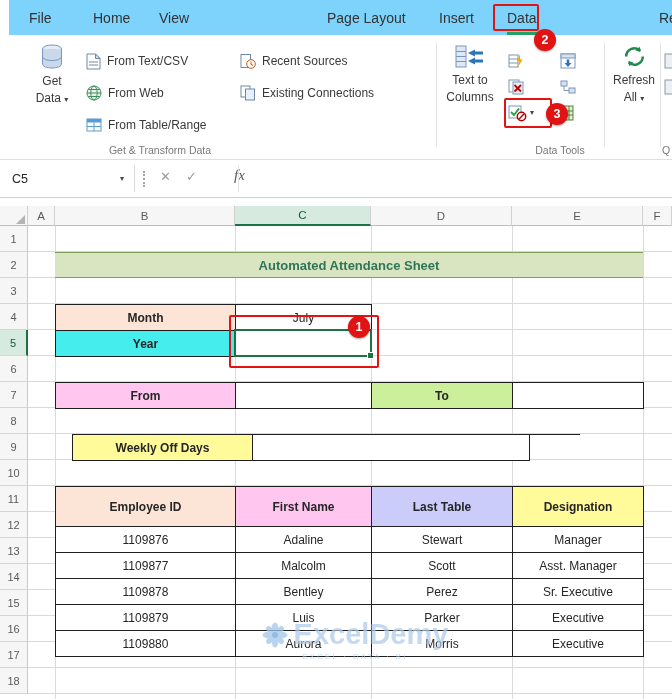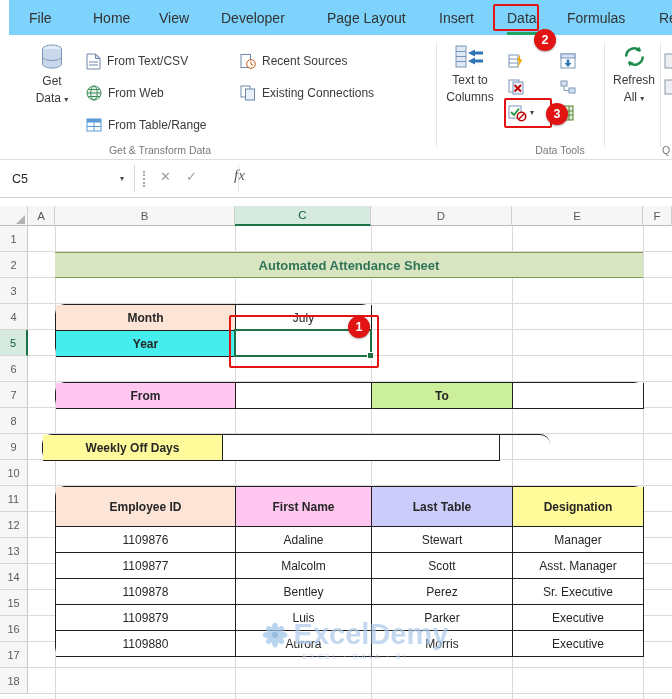--- a/index.html
+++ b/index.html
@@ -40,21 +40,21 @@
   .col-headers{position:absolute;left:0;top:0;height:20px;width:100%;display:flex;background:#F6F6F6;border-bottom:1px solid #BDBDBD;}
   .ch{height:20px;border-right:1px solid #D0D0D0;display:flex;align-items:center;justify-content:center;font-size:11.5px;color:#5A5A5A;flex:none;}
   .ch.active{background:#D7EADF;color:#115C38;border-bottom:2px solid #1E7145;}
   .corner{width:28px;position:relative;}
   .tri{position:absolute;right:2px;bottom:2px;width:0;height:0;border-bottom:9px solid #B3B3B3;border-left:9px solid transparent;}
   .grid-body{position:absolute;left:0;top:20px;width:100%;height:473px;background-image:repeating-linear-gradient(to bottom,transparent 0 25px,#DADADA 25px 26px);}
   .vline{position:absolute;top:0;bottom:0;width:1px;background:#DADADA;}
   .row-headers{position:absolute;left:0;top:0;width:28px;z-index:2;}
   .rh{width:28px;height:26px;background:#F6F6F6;border-right:1px solid #C9C9C9;border-bottom:1px solid #D6D6D6;display:flex;align-items:center;justify-content:center;font-size:11px;color:#5A5A5A;}
   .rh.active{background:#D7EADF;color:#115C38;border-right:2px solid #1E7145;}
-  .block{position:absolute;display:flex;flex-wrap:wrap;border-top:1px solid #1F1F1F;border-left:1px solid #1F1F1F;z-index:3;border-radius:10px;}
+  .block{position:absolute;display:flex;flex-wrap:wrap;border-top:1px solid #1F1F1F;border-left:1px solid #1F1F1F;z-index:3;}
   .cell{display:flex;align-items:center;justify-content:center;border-right:1px solid #1F1F1F;border-bottom:1px solid #1F1F1F;background:#fff;font-size:12px;text-align:center;}
   .b{font-weight:bold;}
   .w-b{width:180px}.w-c{width:136px}.w-d{width:141px}.w-e{width:131px}.w-cd{width:277px}
   .h1{height:26px}.h2{height:40px}
   .bg-peach{background:#FCE4D6}.bg-cyan{background:#45EDED}.bg-pink{background:#FFC7F0}
   .bg-green{background:#CBEF9B}.bg-yellow{background:#FFFA9A}.bg-lav{background:#CBCCFA}
   .title-bar{position:absolute;left:55px;top:26px;width:588px;height:26px;background:#D9E5C1;border-top:1.5px solid #7F9F57;border-bottom:1.5px solid #7F9F57;display:flex;align-items:center;justify-content:center;font-weight:bold;font-size:13px;color:#2F7558;z-index:3;}
   .selection{position:absolute;left:234px;top:103px;width:138px;height:28px;border:2px solid #1E7145;z-index:6;}
   .fill-handle{position:absolute;right:-4px;bottom:-4px;width:7px;height:7px;background:#1E7145;border:1px solid #fff;}
   .watermark{position:absolute;left:240px;top:392px;width:230px;display:flex;flex-direction:column;align-items:center;z-index:5;opacity:.72;pointer-events:none;}
@@ -64,28 +64,26 @@
 </style>
 </head>
 <body>
 
 <div class="app">
 
   <nav class="menubar">
     <div class="menu-item" style="left:20px">File</div>
     <div class="menu-item" style="left:84px">Home</div>
     <div class="menu-item" style="left:150px">View</div>
-    <div class="menu-item" style="left:212px">Developer</div>
     <div class="menu-item" style="left:318px">Page Layout</div>
     <div class="menu-item" style="left:430px">Insert</div>
     <div class="menu-item" style="left:498px">
       <span>Data</span>
       <span class="tab-underline"></span>
     </div>
-    <div class="menu-item" style="left:558px">Formulas</div>
     <div class="menu-item" style="left:650px">Re</div>
   </nav>
 
   <section class="ribbon">
 
     <div class="big-btn" style="left:24px;width:56px">
       <span class="iconwrap">
         <svg width="26" height="28" viewBox="0 0 26 28">
             <ellipse cx="13" cy="6" rx="9.5" ry="4" fill="#E4ECF5" stroke="#7B96B8"></ellipse>
             <path d="M3.5 6 v15 c0 2.3 4.2 4 9.5 4 s9.5-1.7 9.5-4 V6" fill="#C9D8EA" stroke="#7B96B8"></path>
@@ -332,21 +330,21 @@
         <div class="cell w-c h1"></div>
       </div>
 
       <div class="block" style="left:55px;top:156px;width:589px">
         <div class="cell b bg-pink w-b h1">From</div>
         <div class="cell w-c h1"></div>
         <div class="cell b bg-green w-d h1">To</div>
         <div class="cell w-e h1"></div>
       </div>
 
-      <div class="block" style="left:42px;top:208px;width:508px">
+      <div class="block" style="left:72px;top:208px;width:508px">
         <div class="cell b bg-yellow w-b h1">Weekly Off Days</div>
         <div class="cell w-cd h1"></div>
       </div>
 
       <div class="block" style="left:55px;top:260px;width:589px">
         <div class="cell b bg-peach  w-b h2">Employee ID</div>
         <div class="cell b bg-pink   w-c h2">First Name</div>
         <div class="cell b bg-lav    w-d h2">Last Table</div>
         <div class="cell b bg-yellow w-e h2">Designation</div>
 

